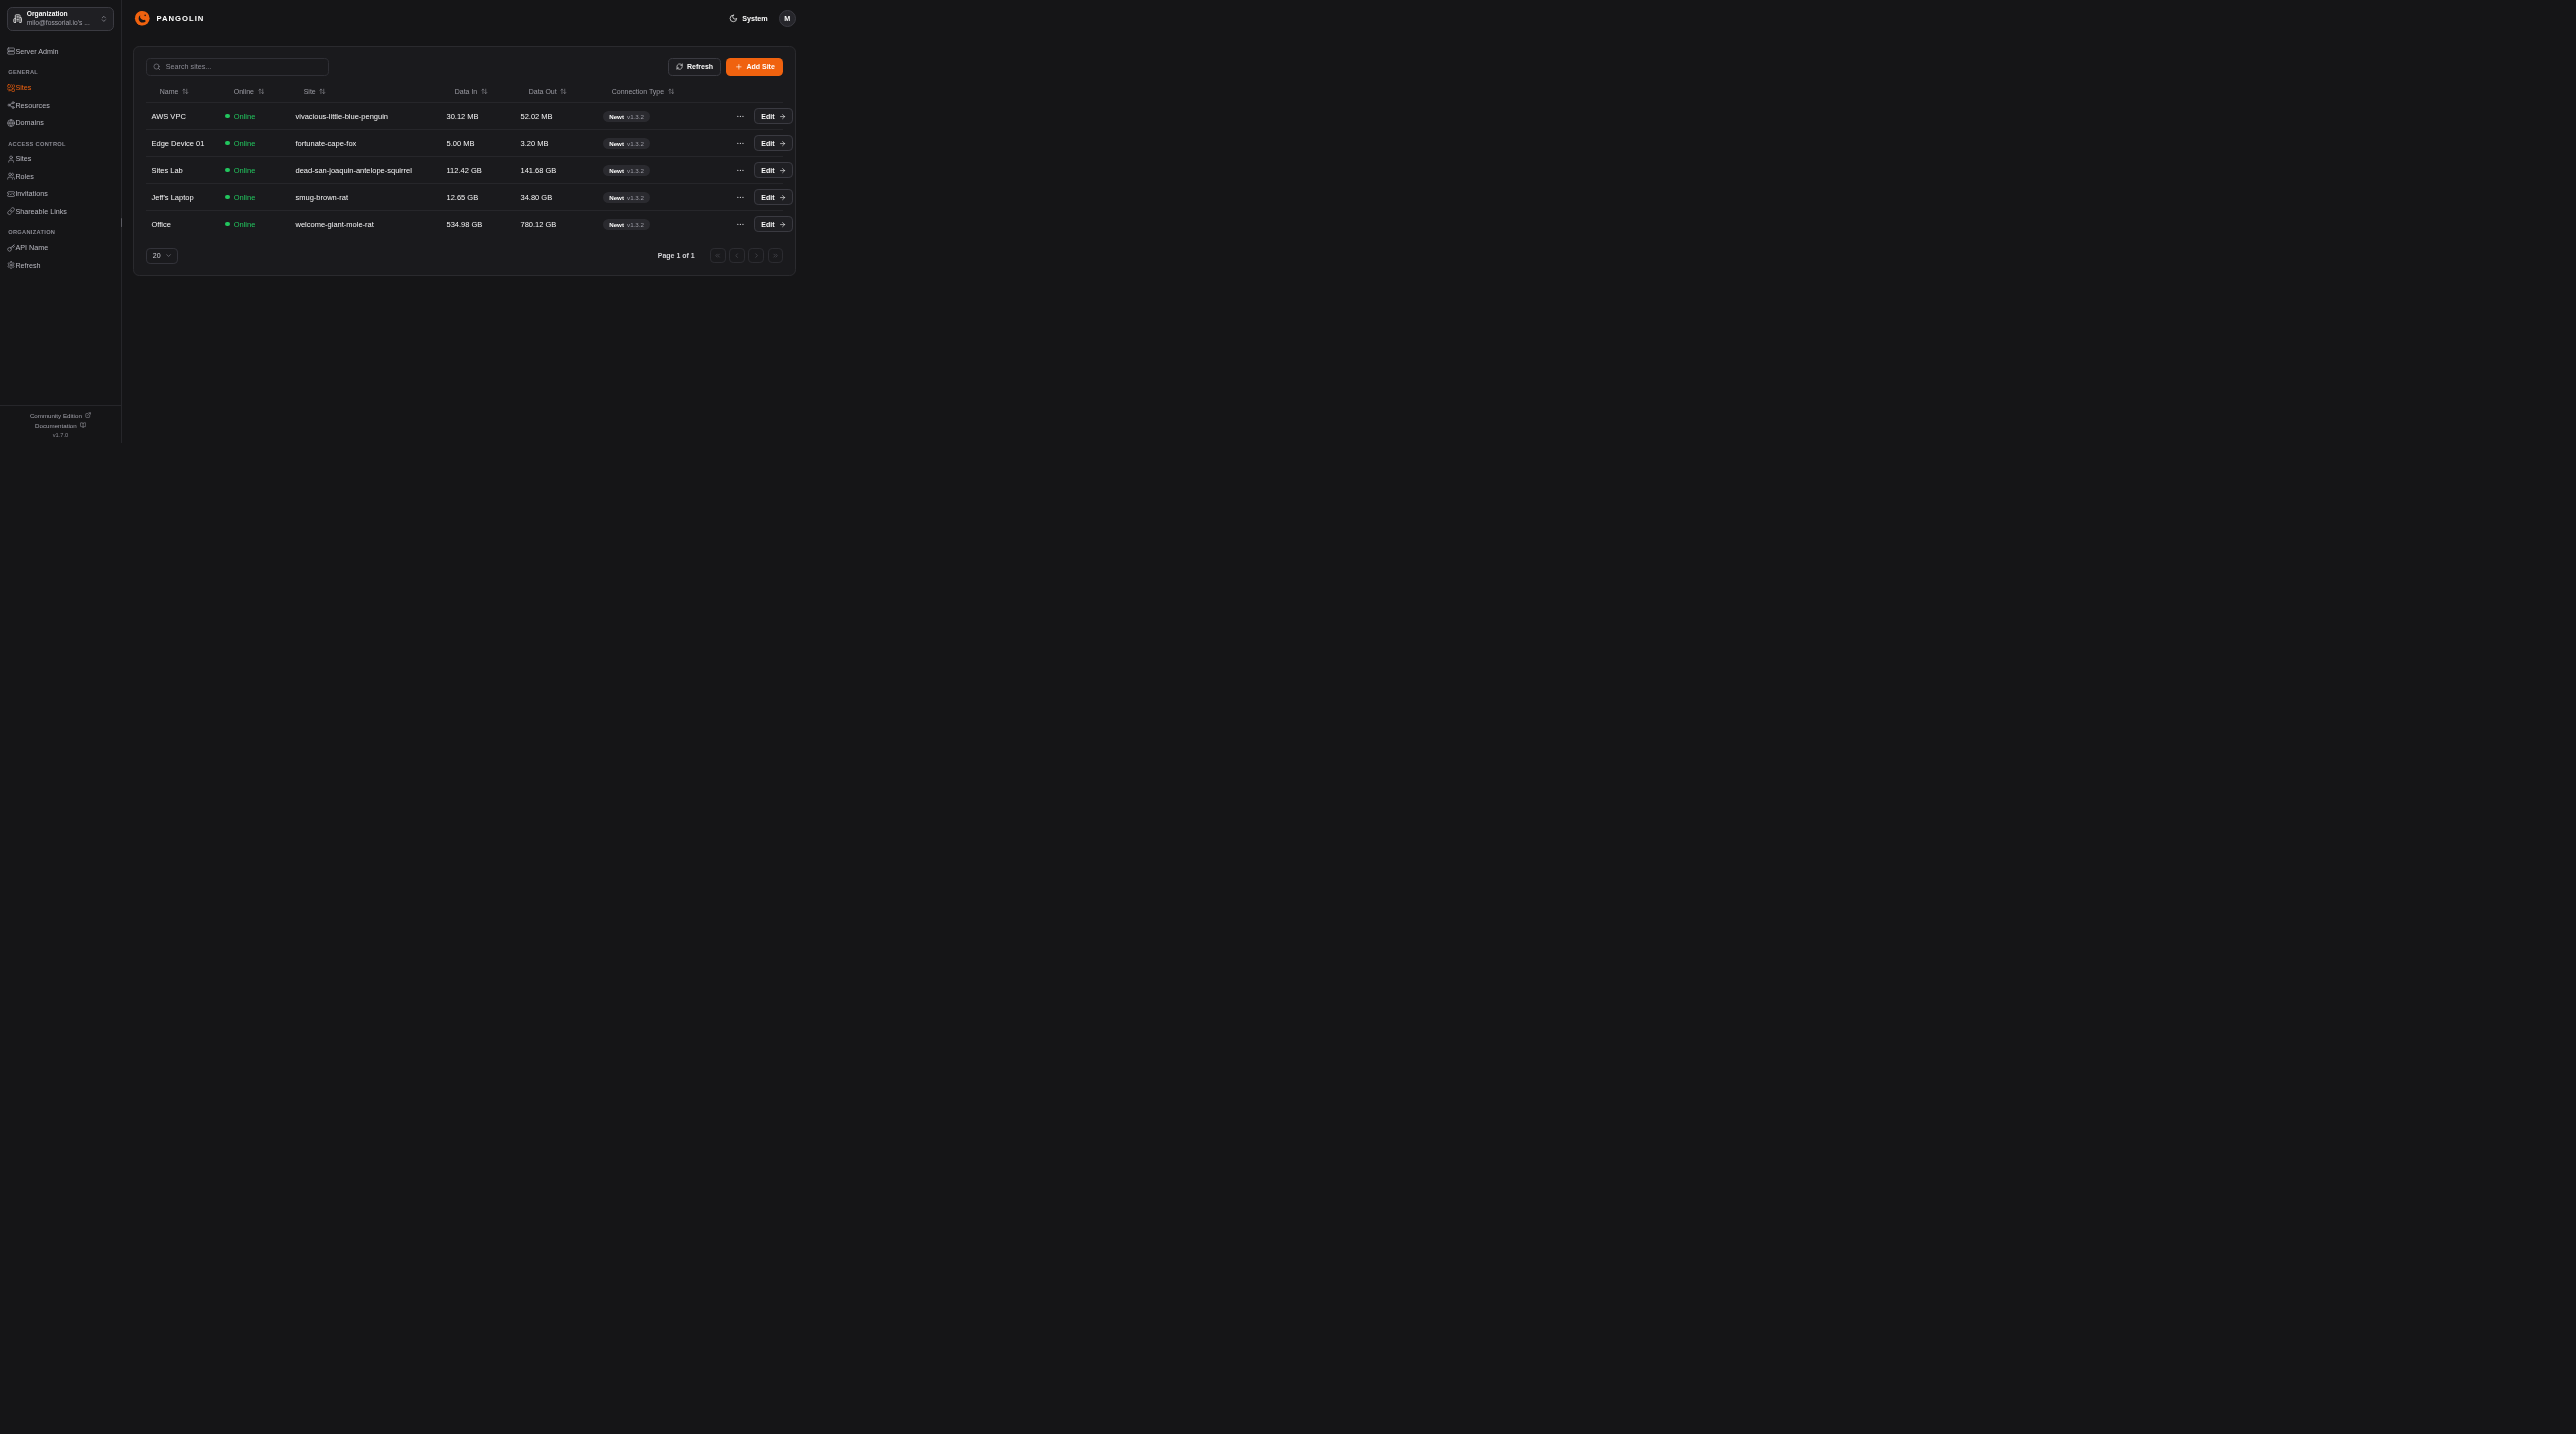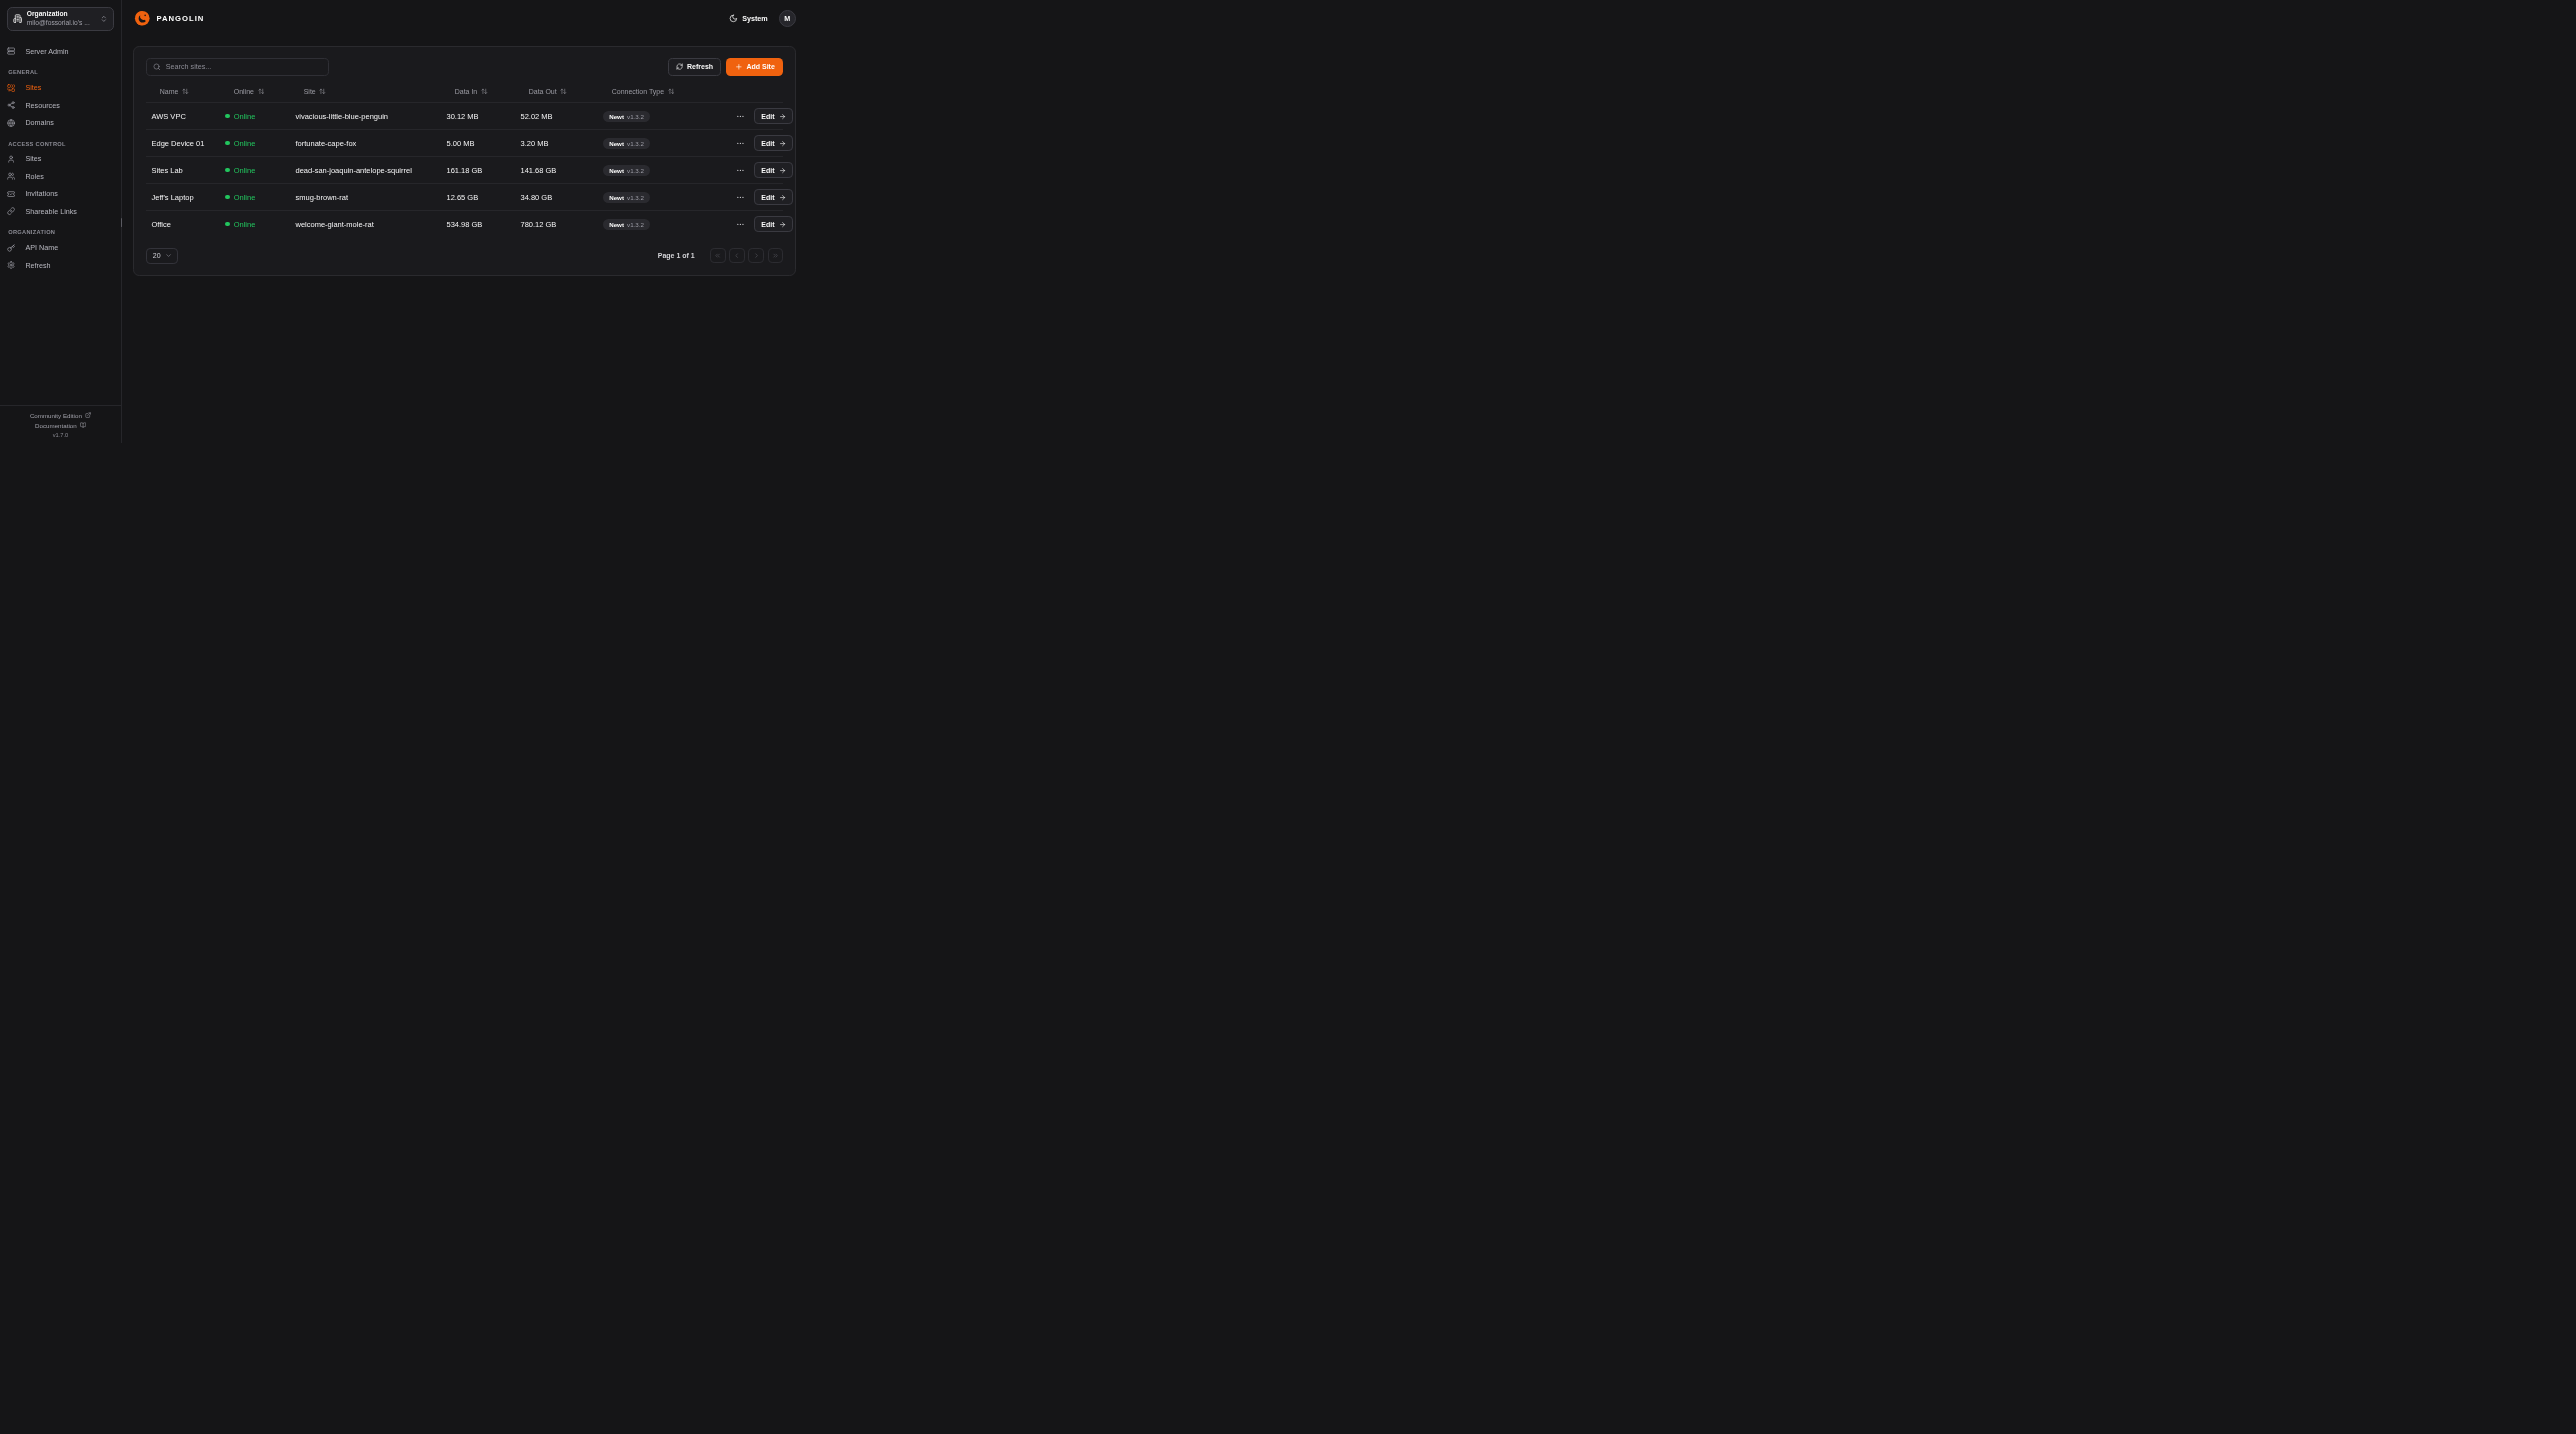--- a/index.html
+++ b/index.html
@@ -29,21 +29,21 @@
     border-radius:5.2px;
     display:flex; align-items:center;
     padding:0 5.2px; gap:4.6px;
     cursor:pointer;
   }
   .org-switcher .org-text { flex:1; min-width:0; }
   .org-label { font-size:6.7px; font-weight:700; color:#fafafa; line-height:1.3; }
   .org-value { font-size:6.7px; color:#a1a1aa; line-height:1.3; white-space:nowrap; overflow:hidden; }
   .nav { padding:4.1px 7.2px 0 7.2px; flex:1; }
   .nav-item {
-    display:flex; align-items:center; gap:10px;
+    display:flex; align-items:center; gap:0;
     height:13.4px; margin-bottom:4.1px;
     color:#b8b8c0; font-size:7.2px;
     cursor:pointer; border-radius:3.1px;
   }
   .nav-item .ico { color:#a1a1aa; }
   .nav-item.active { color:#F0620F; }
   .nav-item.active .ico { color:#F0620F; }
   .nav-section { margin-top:11.3px; margin-bottom:5.7px; padding-left:1px;
     font-size:5.7px; font-weight:700; letter-spacing:0.3px; color:#8b8b94; }
   .sidebar-footer {
@@ -552,21 +552,21 @@
 
         <div class="tr">
           <div class="td">Sites Lab</div>
           <div class="td">
               <span class="status">
                 <span class="dot"></span>
                 <span>Online</span>
               </span>
             </div>
           <div class="td">dead-san-joaquin-antelope-squirrel</div>
-          <div class="td">161.18 GB</div>
+          <div class="td">112.42 GB</div>
           <div class="td">141.68 GB</div>
           <div class="td"><span class="badge">
                 <span class="badge-name">Newt</span>
                 <span class="badge-ver">v1.3.2</span>
               </span></div>
           <div class="td td-actions">
             <button class="dots-btn">
                 <svg width="8.8" height="8.8" viewBox="0 0 24 24" fill="currentColor">
                   <circle cx="5" cy="12" r="1.6"></circle>
                   <circle cx="12" cy="12" r="1.6"></circle>

